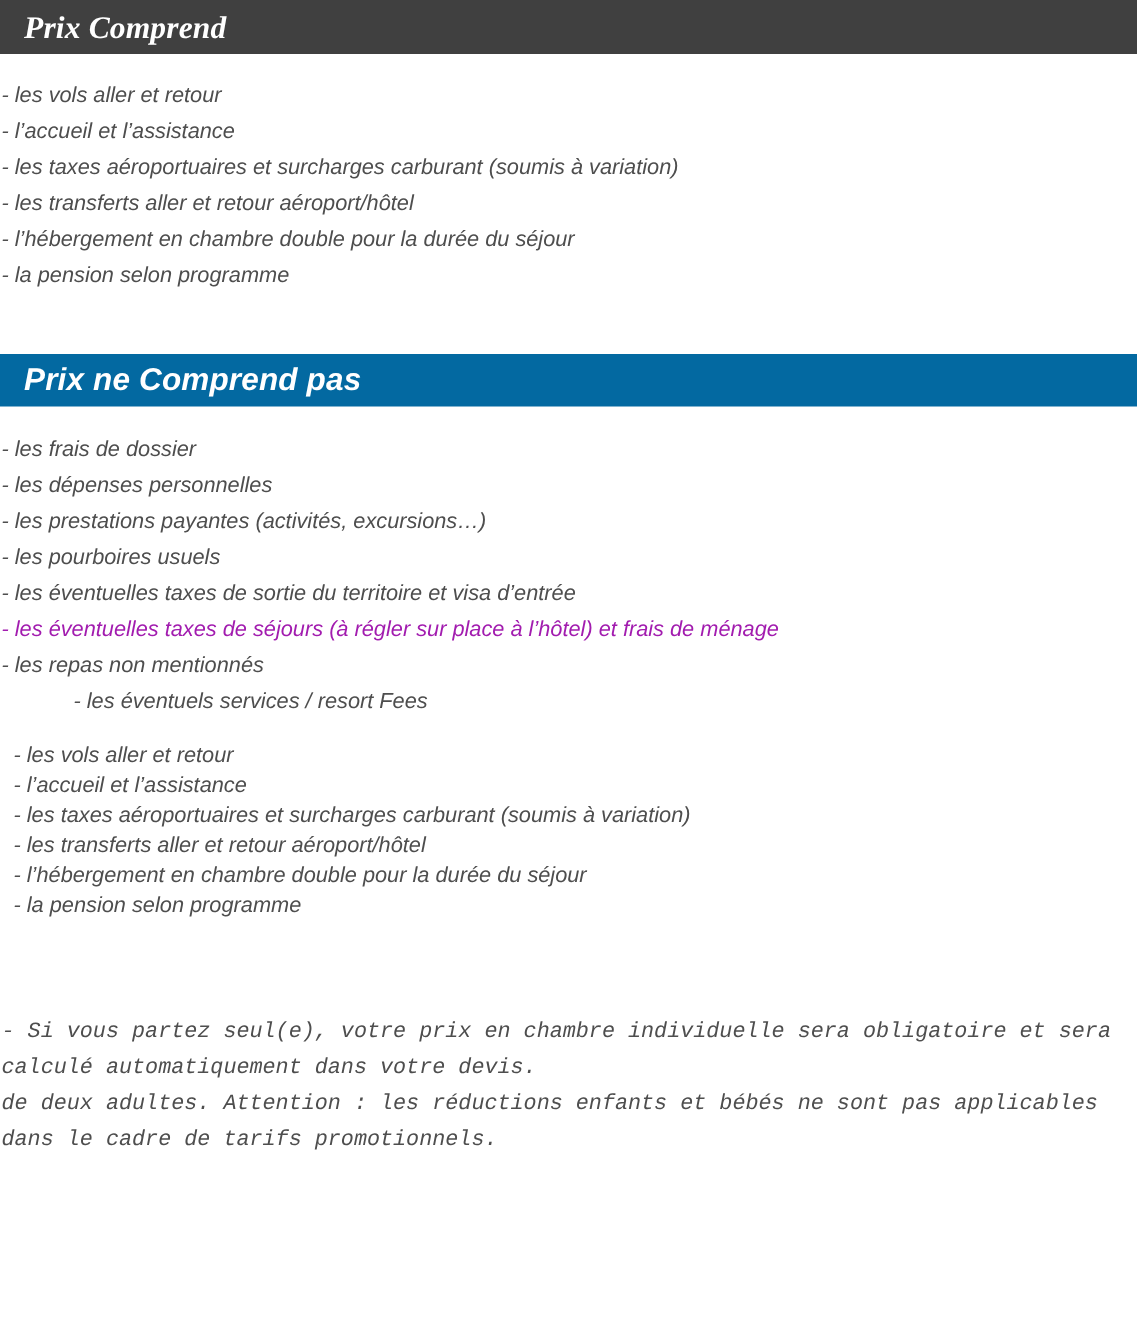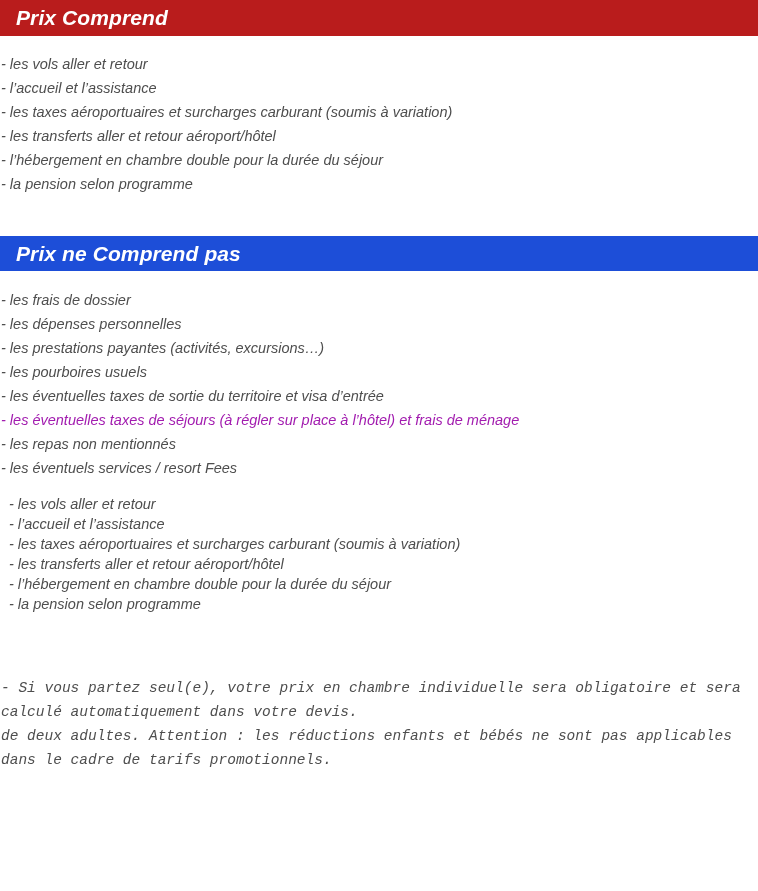--- a/index.html
+++ b/index.html
@@ -100,47 +100,47 @@
 
   
   .spacer-a { height: 40px; }
   .spacer-b { height: 43px; }
 </style>
 </head>
 <body>
 
 <div class="page">
 
-  <div class="section-header first" style="background: #b91c1c;">Prix Comprend</div>
+  <div class="section-header first" style="background: #404040; font-family: Liberation Serif, serif;">Prix Comprend</div>
 
   <div class="section-body block-included" style="color: rgb(78, 78, 78);">
     <ul class="list">
       <li style="color: rgb(78, 78, 78);">- les vols aller et retour</li>
       <li style="color: rgb(78, 78, 78);">- l’accueil et l’assistance</li>
       <li style="color: rgb(78, 78, 78);">- les taxes aéroportuaires et surcharges carburant (soumis à variation)</li>
       <li style="color: rgb(78, 78, 78);">- les transferts aller et retour aéroport/hôtel</li>
       <li style="color: rgb(78, 78, 78);">- l’hébergement en chambre double pour la durée du séjour</li>
       <li style="color: rgb(78, 78, 78);">- la pension selon programme</li>
     </ul>
   </div>
 
   <div class="spacer-a"></div>
 
-  <div class="section-header" style="background: #1d4ed8;">Prix ne Comprend pas</div>
+  <div class="section-header" style="background: #0369a1;">Prix ne Comprend pas</div>
 
   <div class="section-body block-excluded" style="color: rgb(78, 78, 78);">
     <ul class="list">
       <li style="color: rgb(78, 78, 78);">- les frais de dossier</li>
       <li style="color: rgb(78, 78, 78);">- les dépenses personnelles</li>
       <li style="color: rgb(78, 78, 78);">- les prestations payantes (activités, excursions…)</li>
       <li style="color: rgb(78, 78, 78);">- les pourboires usuels</li>
       <li style="color: rgb(78, 78, 78);">- les éventuelles taxes de sortie du territoire et visa d’entrée</li>
       <li style="color: #a21caf;">- les éventuelles taxes de séjours (à régler sur place à l’hôtel) et frais de ménage</li>
       <li style="color: rgb(78, 78, 78);">- les repas non mentionnés</li>
-      <li style="color: rgb(78, 78, 78);">- les éventuels services / resort Fees</li>
+      <li style="color: rgb(78, 78, 78); margin-left: 48px;">- les éventuels services / resort Fees</li>
     </ul>
 
     <ul class="sub-list">
       <li style="color: rgb(78, 78, 78);">- les vols aller et retour</li>
       <li style="color: rgb(78, 78, 78);">- l’accueil et l’assistance</li>
       <li style="color: rgb(78, 78, 78);">- les taxes aéroportuaires et surcharges carburant (soumis à variation)</li>
       <li style="color: rgb(78, 78, 78);">- les transferts aller et retour aéroport/hôtel</li>
       <li style="color: rgb(78, 78, 78);">- l’hébergement en chambre double pour la durée du séjour</li>
       <li style="color: rgb(78, 78, 78);">- la pension selon programme</li>
     </ul>

